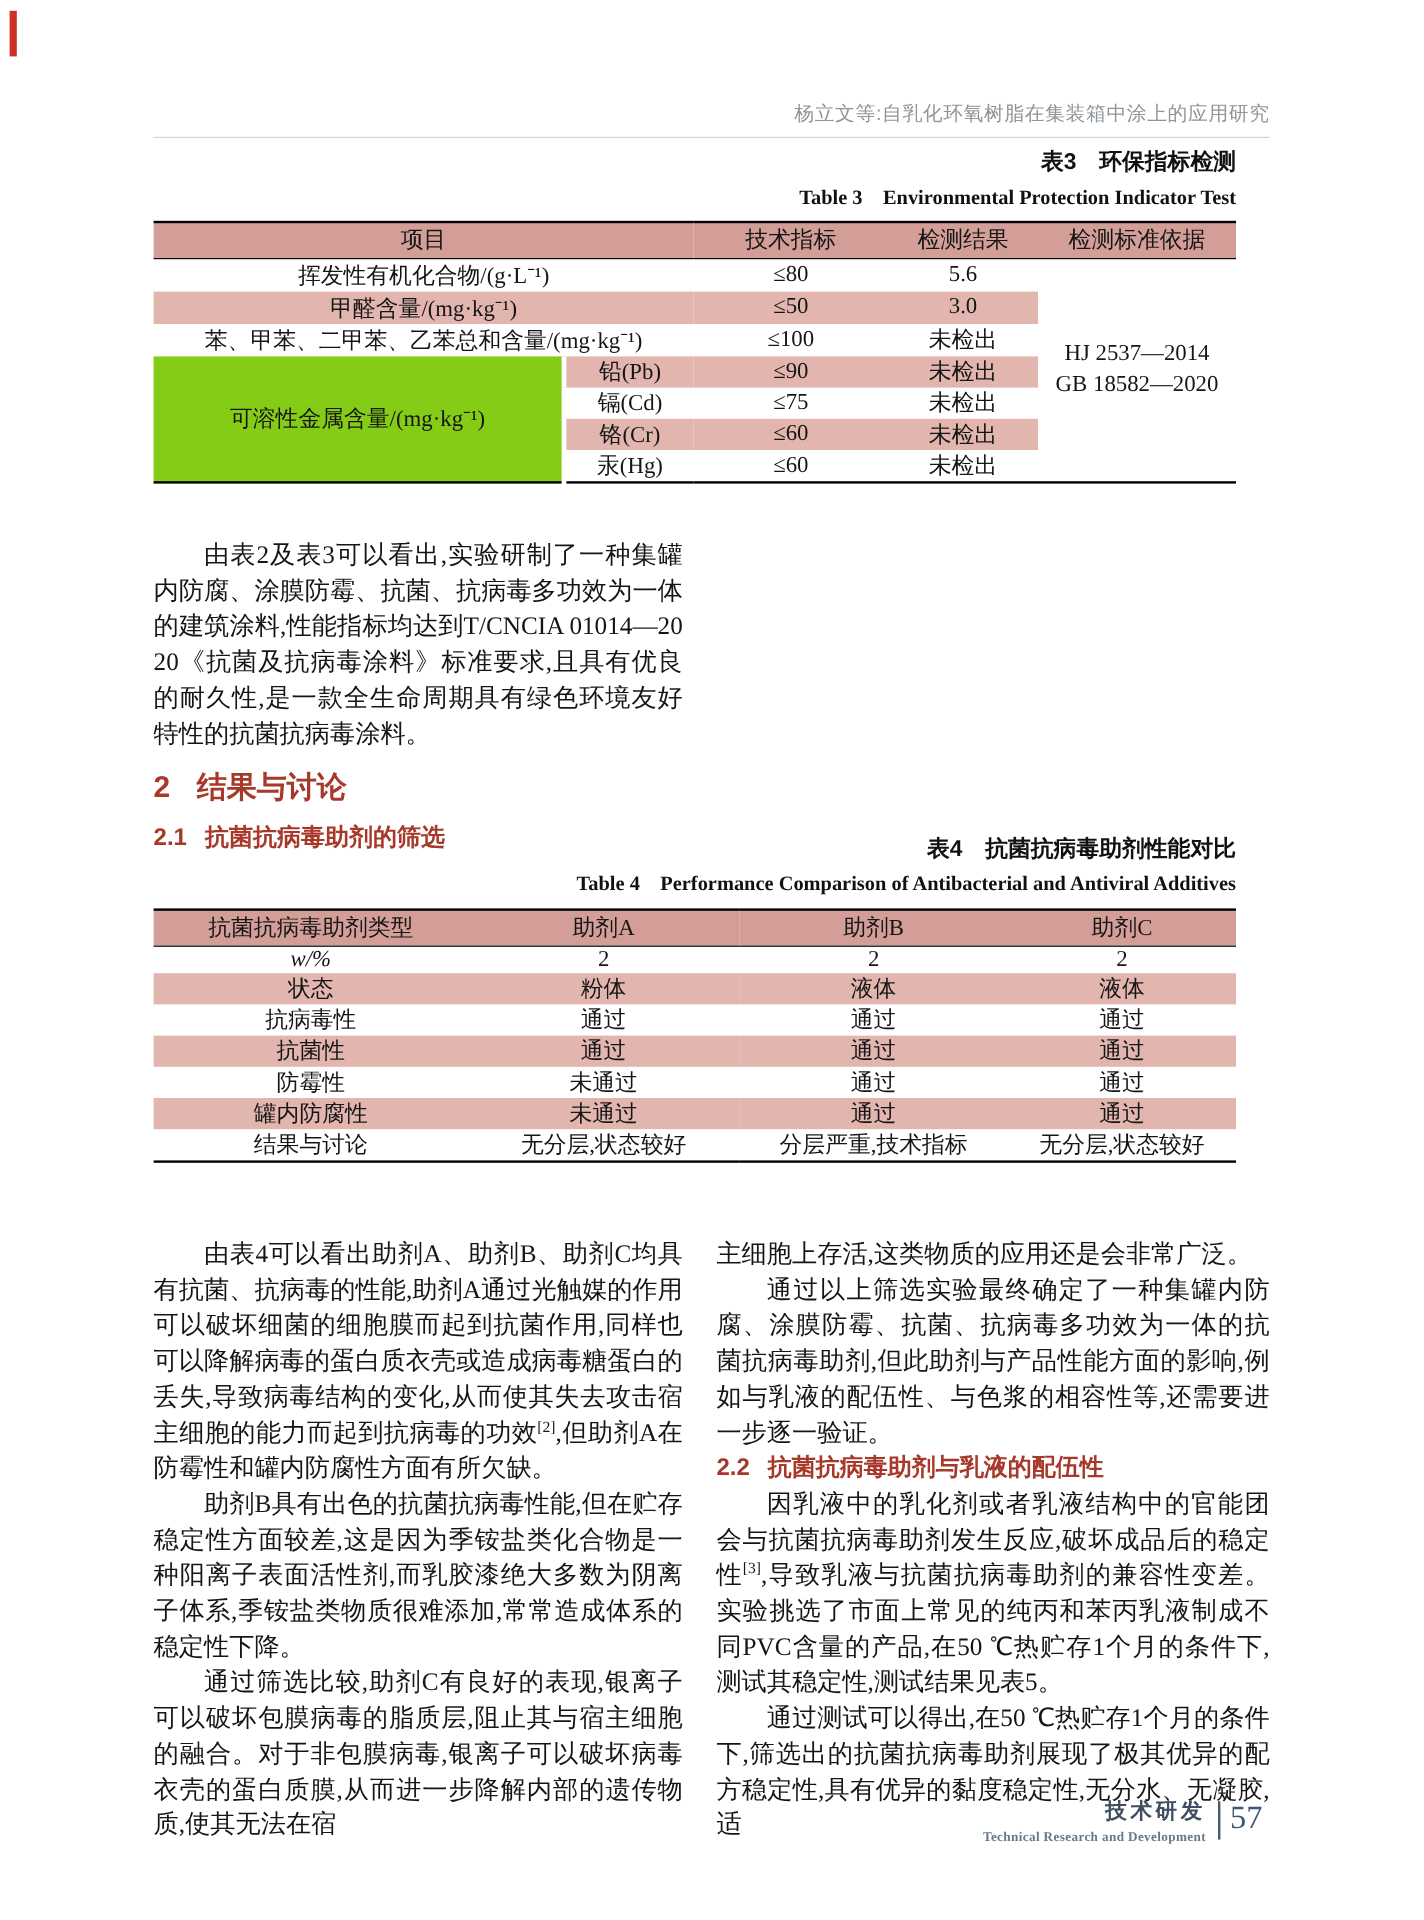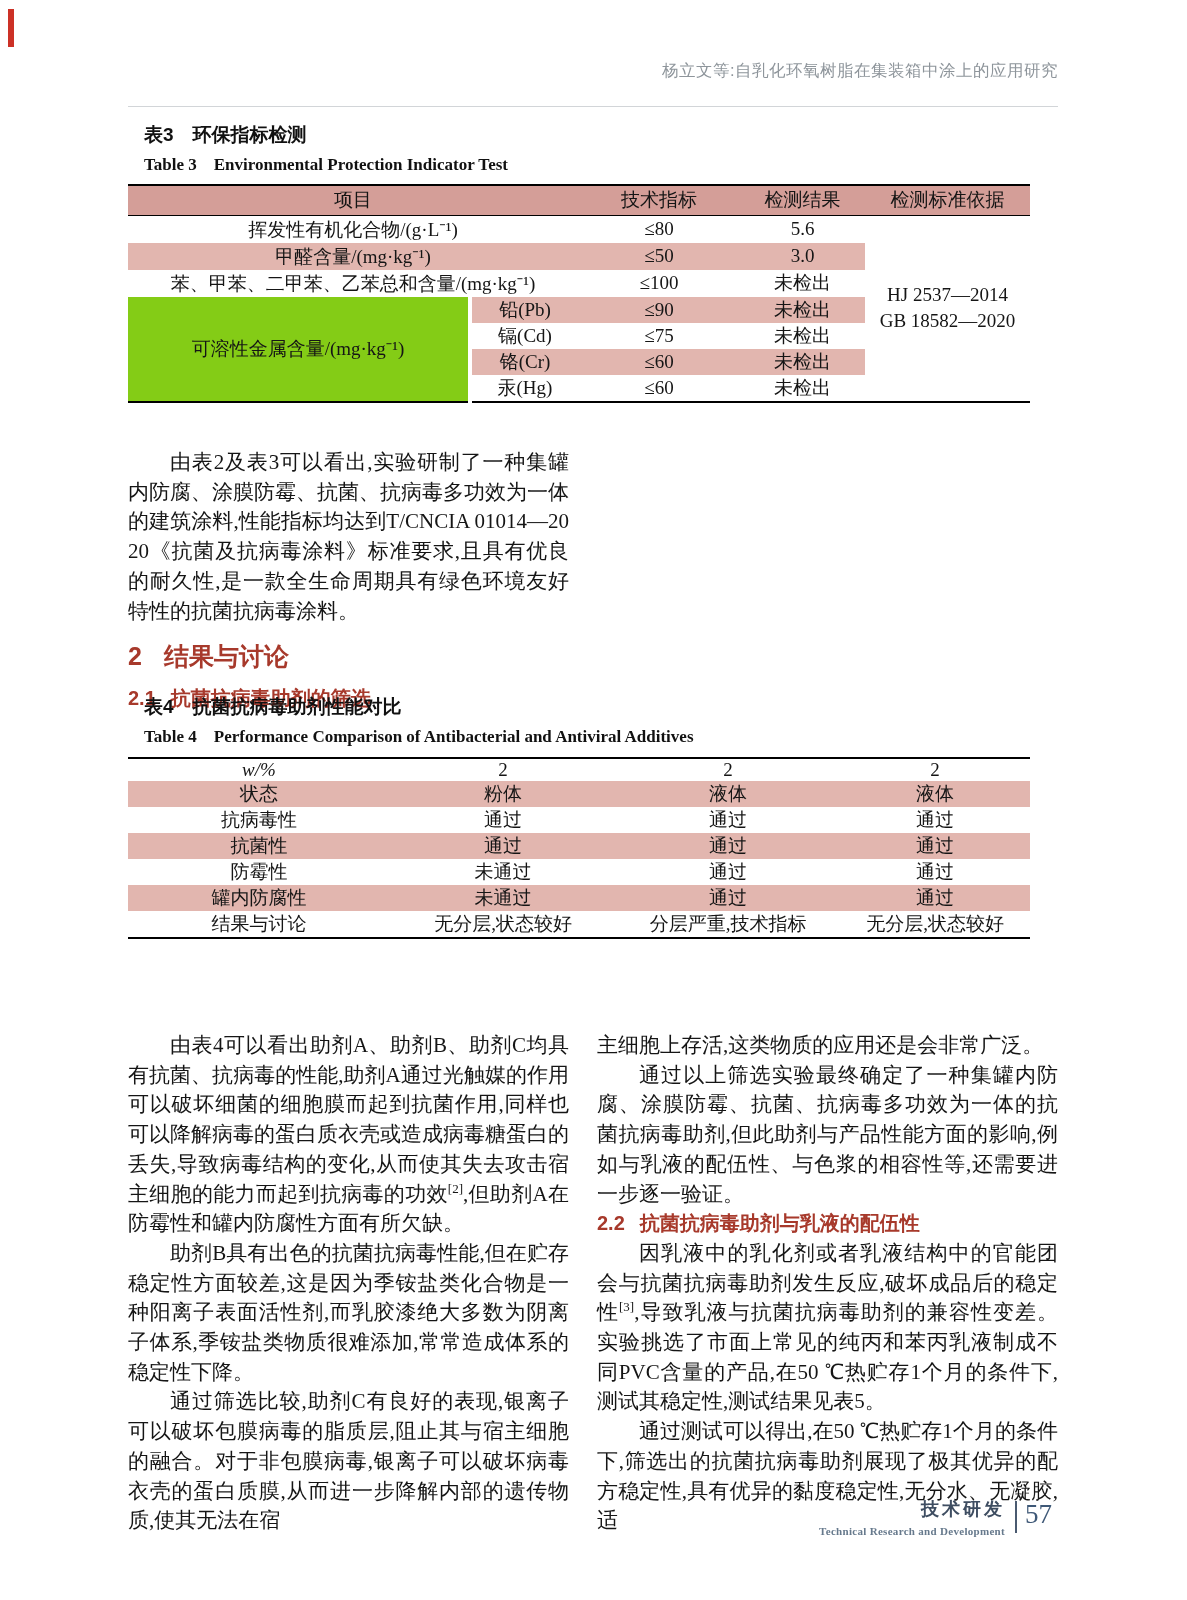--- a/index.html
+++ b/index.html
@@ -6,28 +6,28 @@
   html,body { background:#ffffff; }
   .page {
     position:relative; width:1187px; height:1600px; margin:0 auto;
     background:#ffffff; overflow:hidden;
     font-family:"Liberation Serif", serif; color:#151515;
   }
   .corner-bar { position:absolute; left:8px; top:9px; width:6px; height:38px; background:#cc3126; }
 
   
   .running-head {
-    position:absolute; left:128px; top:60px; width:930px;
+    position:absolute; left:128px; top:84px; width:930px;
     text-align:right; font-family:"Liberation Sans", sans-serif;
-    font-size:16.5px; color:#8e959b; padding-bottom:24px;
+    font-size:16.5px; color:#8e959b; padding-bottom:8px;
     border-bottom:1px solid #d2d5d8; letter-spacing:0.5px;
   }
 
   
-  .tbl-caption { position:absolute; left:144px; width:902px; text-align:left; }
+  .tbl-caption { position:absolute; left:128px; width:902px; text-align:right; }
   .cap3 { top:122px; }
   .cap4 { top:694px; }
   .cap-zh { font-family:"Liberation Sans", sans-serif; font-weight:bold; font-size:19px; color:#111; }
   .cap-en { font-family:"Liberation Serif", serif; font-weight:bold; font-size:17px; color:#111; margin-top:7px; }
 
   
   table.tbl {
     position:absolute; left:128px; width:902px;
     border-collapse:collapse; table-layout:fixed;
     border-top:2.5px solid #000; border-bottom:2.5px solid #000;
@@ -172,20 +172,26 @@
   </div>
 
   <table class="tbl tbl4">
     <colgroup>
       <col style="width:262px">
         <col style="width:226px">
         <col style="width:224px">
         <col style="width:190px">
     </colgroup>
     <tbody>
+      <tr class="head">
+        <td class="rowlabel">抗菌抗病毒助剂类型</td>
+        <td>助剂A</td>
+        <td>助剂B</td>
+        <td>助剂C</td>
+      </tr>
       <tr>
         <td class="rowlabel wfirst">w/%</td>
         <td>2</td>
         <td>2</td>
         <td>2</td>
       </tr>
       <tr>
         <td class="rowlabel pink">状态</td>
         <td class="pink">粉体</td>
         <td class="pink">液体</td>

